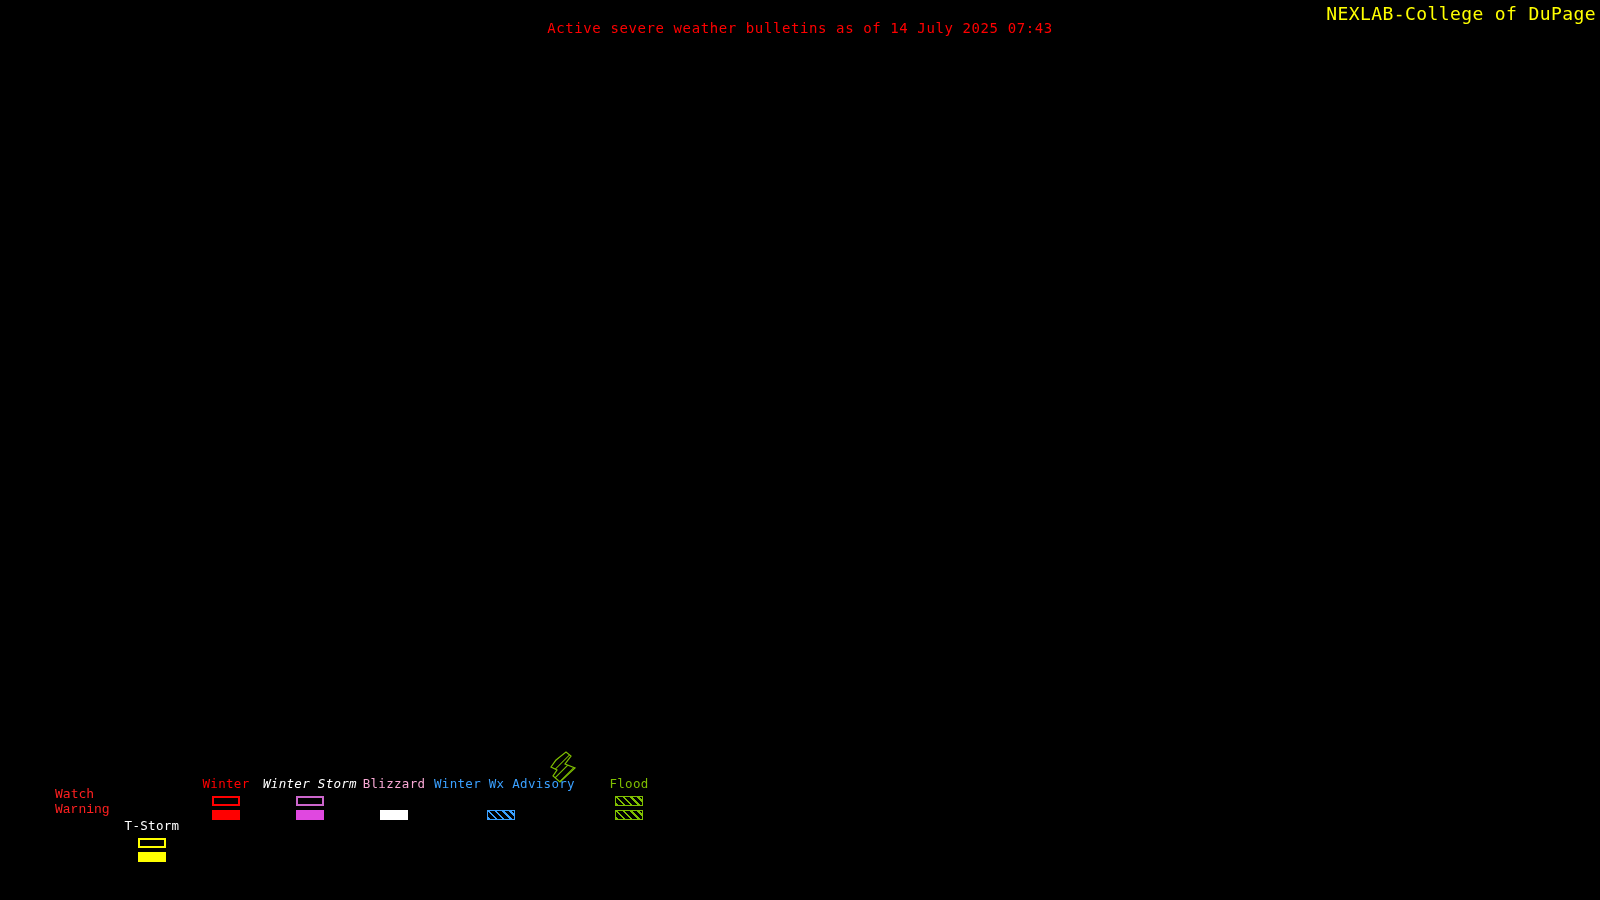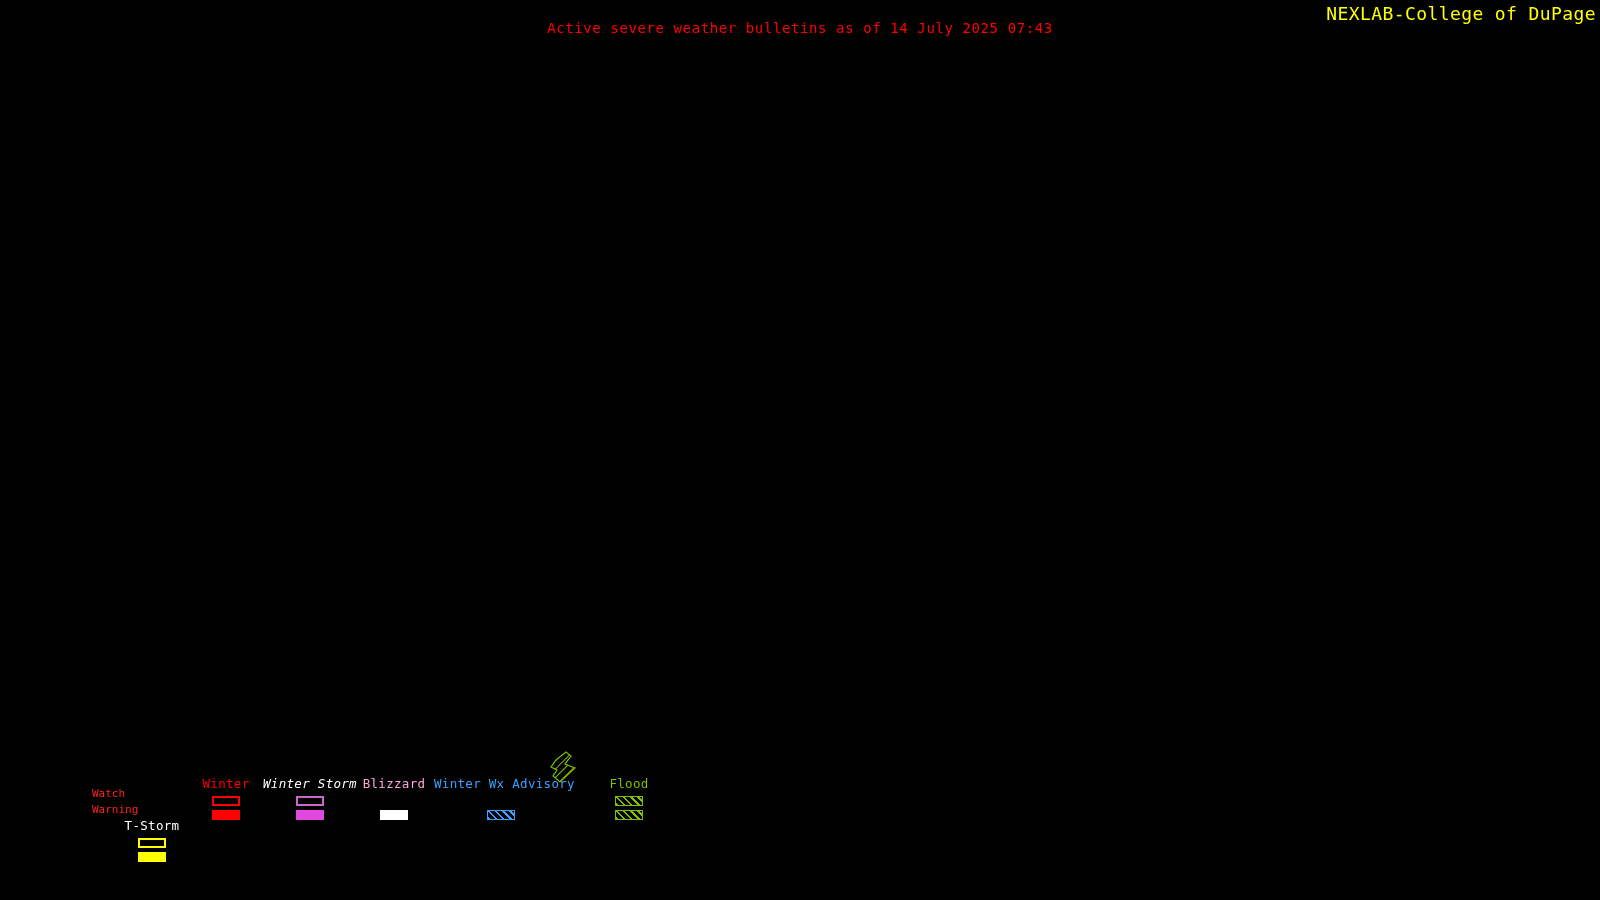--- a/index.html
+++ b/index.html
@@ -52,26 +52,25 @@
     left: 0;
     top: 770px;
     width: 1600px;
     height: 60px;
   }
 
   .legend-rowlabels {
     position: absolute;
     left: 55px;
     top: 16px;
-    font-size: 11px;
+    font-size: 13px;
     line-height: 16px;
-    margin-left: 37px;
   }
   .legend-rowlabels .watch   { color: #ff2020; display: block; }
-  .legend-rowlabels .warning { color: #ff2020; display: block; }
+  .legend-rowlabels .warning { color: #ff2020; display: block; font-family: Liberation Mono, monospace; }
 
   .legend-col {
     position: absolute;
     top: 6px;
     text-align: center;
   }
   .legend-col .cap {
     display: block;
     font-size: 12.5px;
     white-space: nowrap;

